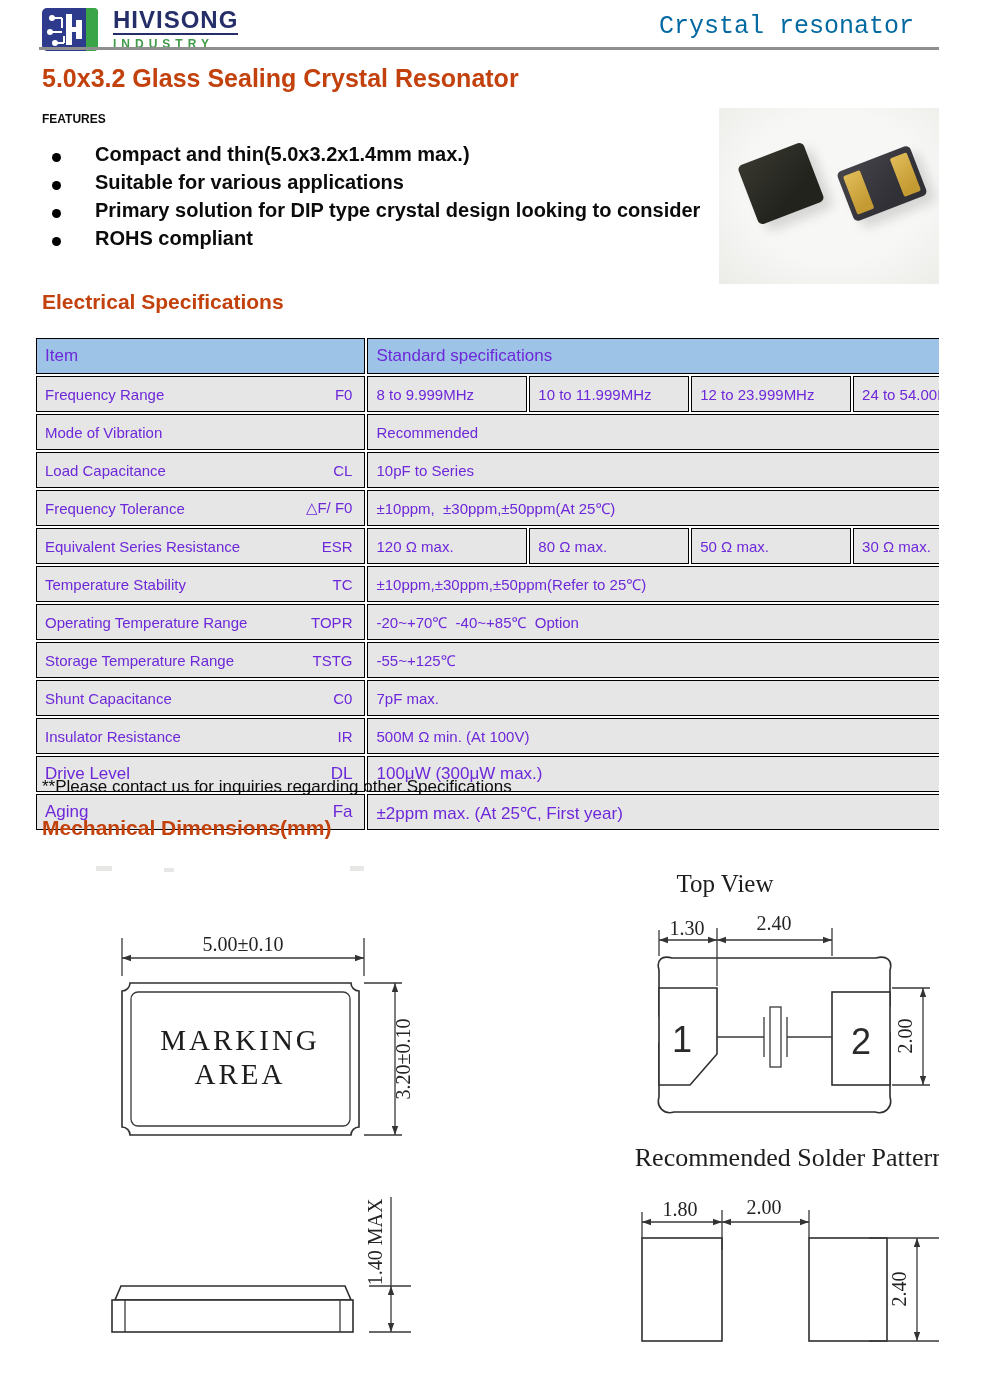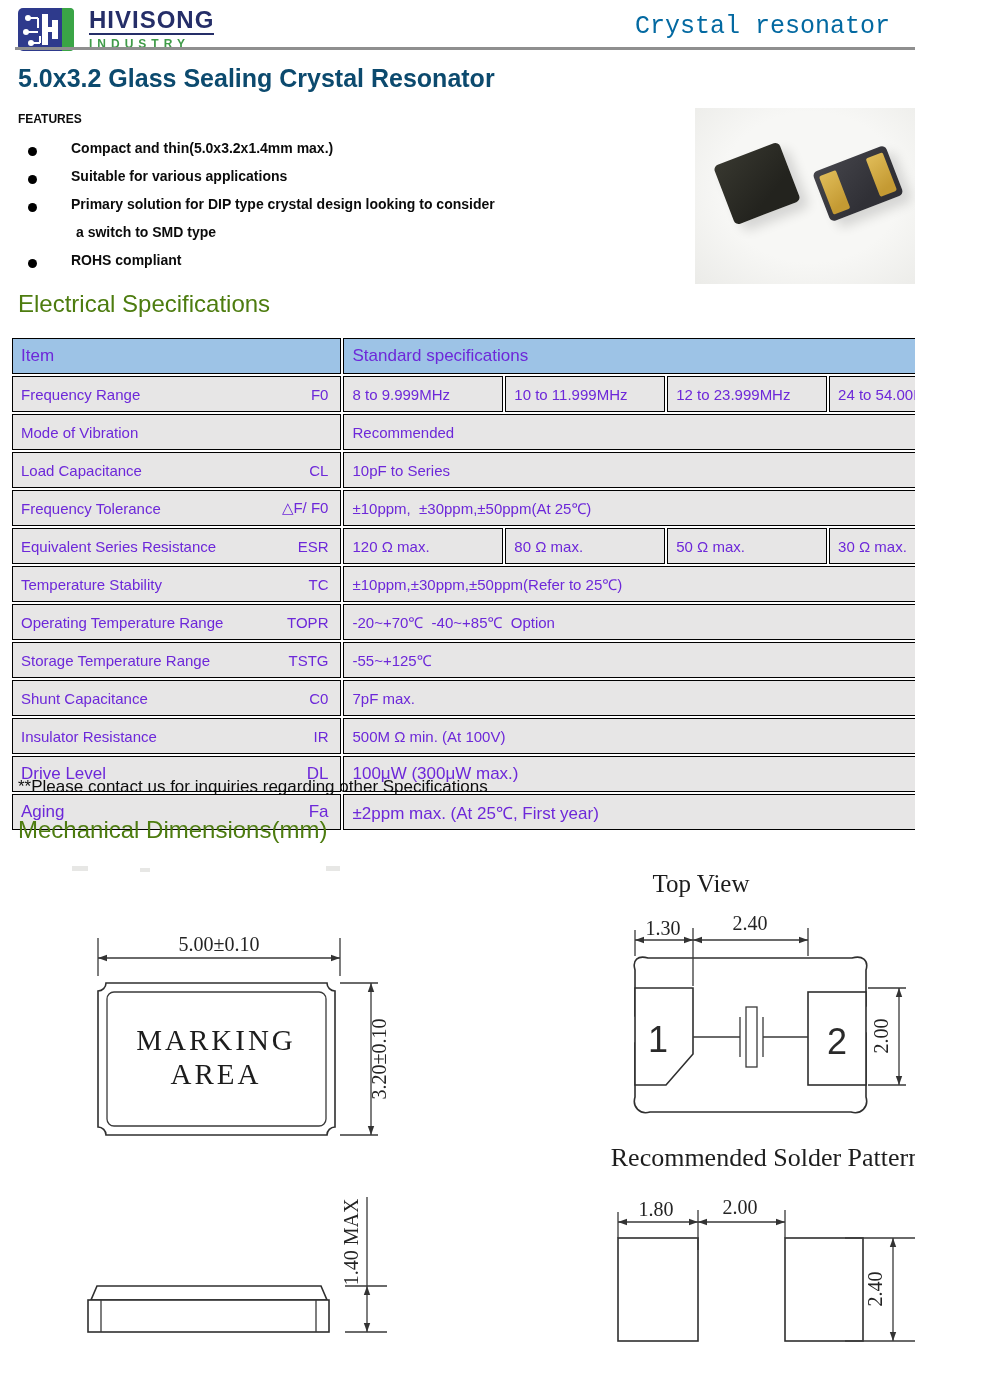--- a/index.html
+++ b/index.html
@@ -1,54 +1,54 @@
 <!DOCTYPE html>
 <html><head>
 <meta charset="utf-8">
 <style>
   html,body{margin:0;padding:0;background:#fff;}
   #page{position:relative;width:915px;height:1378px;background:#ffffff;overflow:hidden;
-        font-family:"Liberation Sans",sans-serif;color:#111;}
+        font-family:"Liberation Sans",sans-serif;color:#111;margin-left:24px;}
   .abs{position:absolute;}
 
   
   #logo-icon{left:18px;top:8px;}
   #logo-text{left:89px;top:8px;}
   #logo-name{font-size:24px;font-weight:800;color:#252e68;letter-spacing:1px;line-height:24px;
              border-bottom:2px solid #252e68;padding-bottom:1px;}
   #logo-sub{font-size:12px;font-weight:700;color:#3f9b48;letter-spacing:5px;margin-top:2px;}
   #doc-type{right:25px;top:12px;font-family:"Liberation Mono",monospace;font-size:25px;
             color:#0369a1;font-weight:500;}
   #head-rule{left:15px;top:47px;width:970px;height:3px;background:#8f8f8f;}
 
   
-  #page-title{left:18px;top:64px;font-size:25px;font-weight:700;color:#0c4a6e;}
+  #page-title{left:18px;top:64px;font-size:25px;font-weight:700;color:#c2410c;}
   #features-h{left:18px;top:112px;font-size:12px;font-weight:700;color:#0b0b0b;}
   #features{left:18px;top:140px;width:660px;}
-  .feat-row{display:flex;height:28px;align-items:flex-start;font-size:14px;font-weight:700;color:#0b0b0b;}
+  .feat-row{display:flex;height:28px;align-items:center;font-size:20px;font-weight:700;color:#0b0b0b;}
   .feat-row .blt{width:9px;height:9px;border-radius:50%;background:#000;margin:7px 34px 0 10px;flex:0 0 9px;}
   .feat-row.cont .blt{visibility:hidden;}
   .feat-row.cont .ftxt{padding-left:5px;}
 
   
   #photo{left:695px;top:108px;width:232px;height:176px;
          background:radial-gradient(ellipse at 50% 45%, #f7f7f5 55%, #ebebe8 100%);}
   .chip{position:absolute;border-radius:5px;}
   #chip-top{left:27px;top:44px;width:70px;height:63px;transform:rotate(-21deg);
             background:linear-gradient(150deg,#37372f 0%,#23231e 70%);
             box-shadow:6px 9px 12px rgba(0,0,0,.14);}
   #chip-bottom{left:124px;top:49px;width:78px;height:53px;transform:rotate(-21deg);
             background:linear-gradient(150deg,#45454b 0%,#303036 70%);
             box-shadow:6px 9px 12px rgba(0,0,0,.14);}
   .pad{position:absolute;top:6px;width:18px;height:41px;border-radius:2px;
        background:linear-gradient(160deg,#e0bc58 0%,#c49a33 80%);}
   #pad-1{left:5px;} #pad-2{right:5px;}
 
   
-  .section-h{font-size:24px;font-weight:400;color:#4d7c0f;}
+  .section-h{font-size:21px;font-weight:700;color:#c2410c;}
   #elec-h{left:18px;top:290px;}
   #mech-h{left:18px;top:816px;}
   #spec-note{left:18px;top:777px;font-size:17px;color:#0d0d0d;}
 
   
   #spec-table{left:10px;top:336px;width:981px;border-collapse:separate;border-spacing:2.2px;
               table-layout:fixed;}
   #spec-table td{border:1.6px solid #000;background:#E7E6E6;height:26px;padding:4px 8px;
                  font-size:15px;color:#6d28d9;overflow:hidden;}
   #spec-table td.hd{background:#9DC3E6;font-size:17px;}
@@ -98,24 +98,20 @@
       <span class="ftxt">Compact and thin(5.0x3.2x1.4mm max.)</span>
       </div>
     <div class="feat-row">
       <span class="blt"></span>
       <span class="ftxt">Suitable for various applications</span>
       </div>
     <div class="feat-row">
       <span class="blt"></span>
       <span class="ftxt">Primary solution for DIP type crystal design looking to consider</span>
       </div>
-    <div class="feat-row cont">
-      <span class="blt"></span>
-      <span class="ftxt">a switch to SMD type</span>
-      </div>
     <div class="feat-row">
       <span class="blt"></span>
       <span class="ftxt">ROHS compliant</span>
       </div>
   </div>
 
   <div id="photo" class="abs">
     <div id="chip-top" class="chip"></div>
     <div id="chip-bottom" class="chip">
       <div class="pad" id="pad-1"></div>

